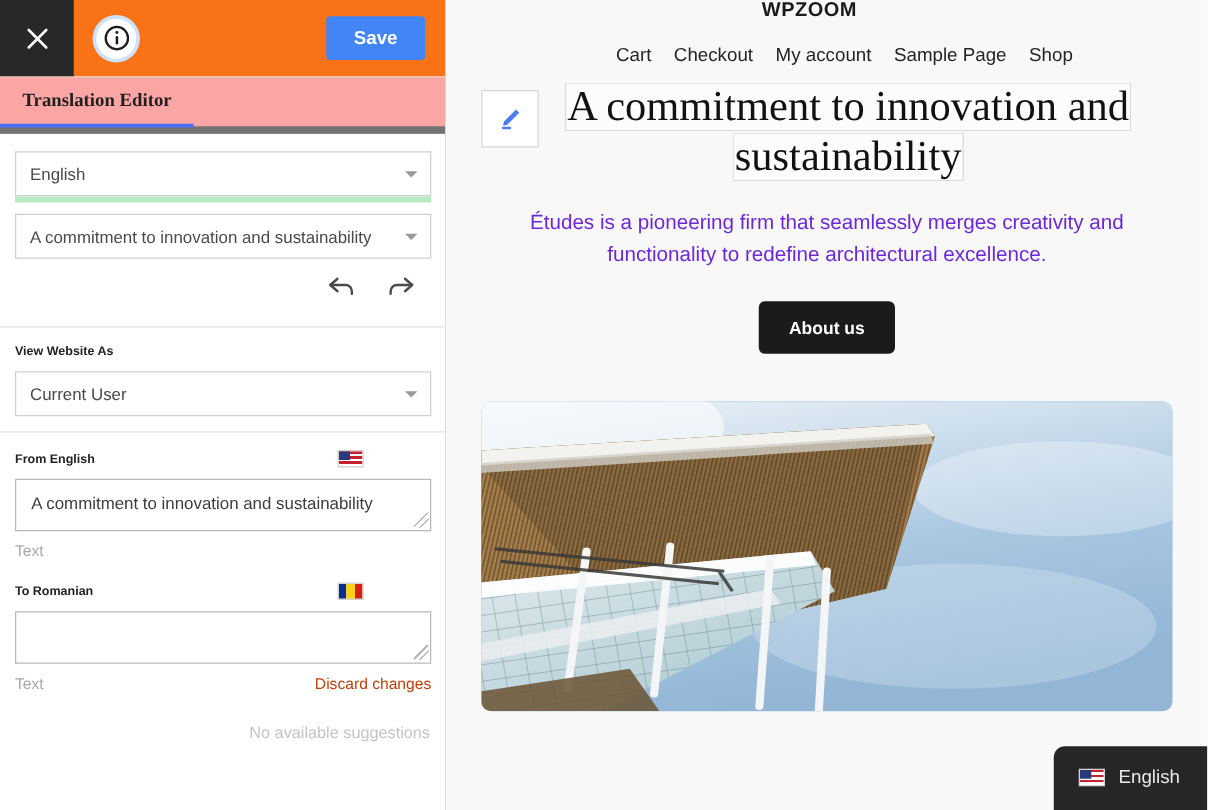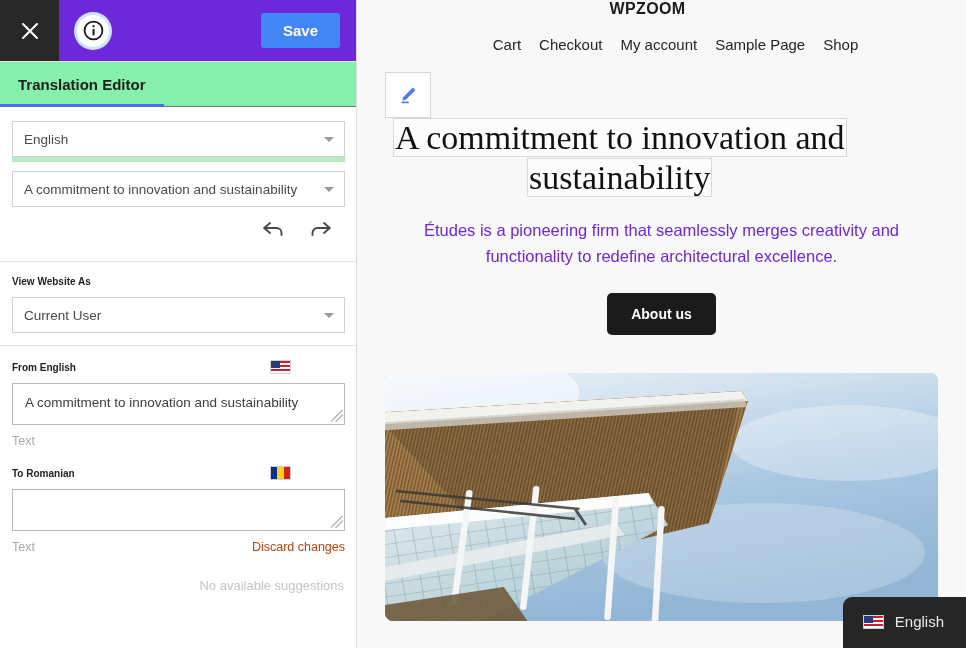--- a/index.html
+++ b/index.html
@@ -17,21 +17,21 @@
     background: #ffffff;
     border-right: 1px solid #dcdcdc;
     display: flex; flex-direction: column;
     position: relative;
   }
 
   
   .sb-topbar {
     height: 62px; display: flex; align-items: stretch;
     border-bottom: 1px solid #e4e4e4;
-    background: #6d28d9;
+    background: #f97316;
   }
   .close-btn {
     width: 59px; background: #282828;
     display: flex; align-items: center; justify-content: center;
     cursor: pointer;
   }
   .close-btn svg { display:block; }
   .info-wrap {
     width: 68px; display: flex; align-items: center; justify-content: center;
   }
@@ -45,21 +45,21 @@
   .save-btn {
     background: #4285f4; color: #ffffff;
     font-size: 15px; font-weight: bold;
     padding: 9px 22px; border: none; border-radius: 3px;
     cursor: pointer; font-family: "Liberation Sans", sans-serif;
   }
 
   
   .tabs {
     display: flex; height: 45px; align-items: stretch;
-    border-bottom: 1px solid #737373; background:#86efac;
+    border-bottom: 6px solid #737373; background:#fca5a5;font-family:Liberation Serif, serif;
   }
   .tab {
     display: flex; align-items: center; cursor: pointer;
     font-size: 15px; font-weight: bold; color: #3a3a3a;
     position: relative; padding: 0 18px;
   }
   .tab.active { color: #1f1f1f; }
   .tab.active::after {
     content: ""; position: absolute; left: 0; right: 0; bottom: -1px;
     height: 3px; background: #4c6ef5;
@@ -148,21 +148,21 @@
   .brand {
     font-size: 16px; font-weight: bold; color: #1b1b1b;
     letter-spacing: .4px; margin-right: 56px; cursor: pointer;
   }
   .nav { display: flex; gap: 18px; }
   .nav a {
     font-size: 15px; color: #252525; text-decoration: none; cursor: pointer;
   }
 
   .hero { padding: 0 28px; }
-  .title-row { display: flex; align-items: flex-start; gap: 0; flex-direction: column; }
+  .title-row { display: flex; align-items: flex-start; gap: 0; }
   .edit-box {
     width: 46px; height: 46px; border: 1px solid #d6d6d6; background:#fff;
     display: flex; align-items: center; justify-content: center;
     cursor: pointer; flex: none; margin-top: 6px;
   }
   .title-block { flex: 1; padding-left: 8px; }
   h1.hero-title {
     font-family: "Liberation Serif", serif;
     font-size: 34px; font-weight: normal; color: #111;
     line-height: 1.18; text-align: center;

